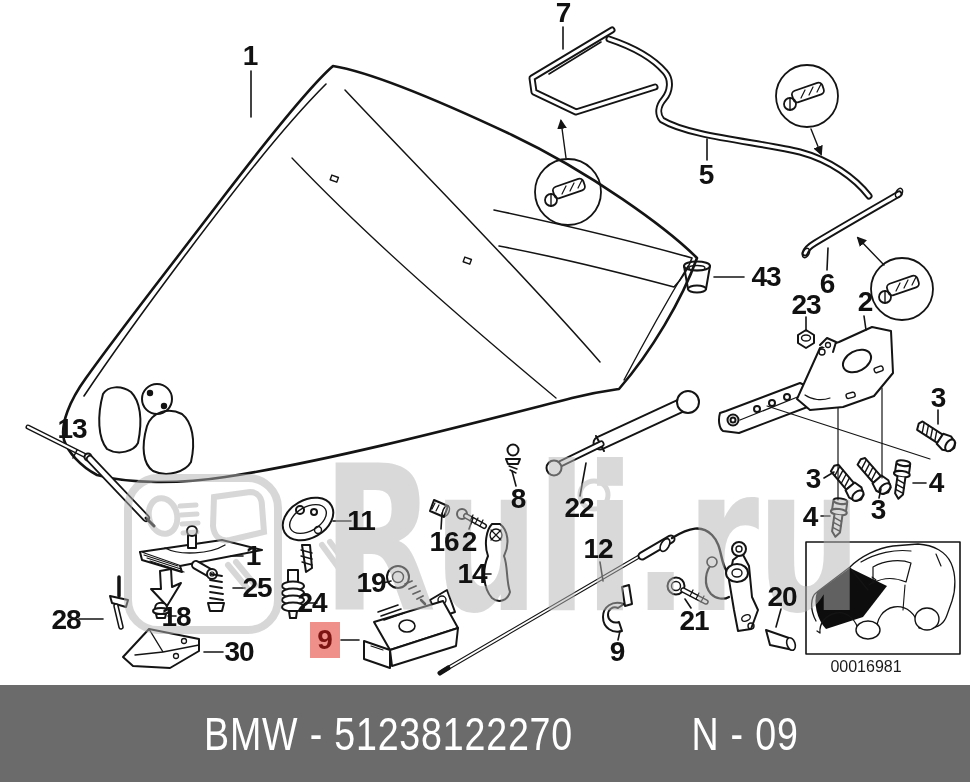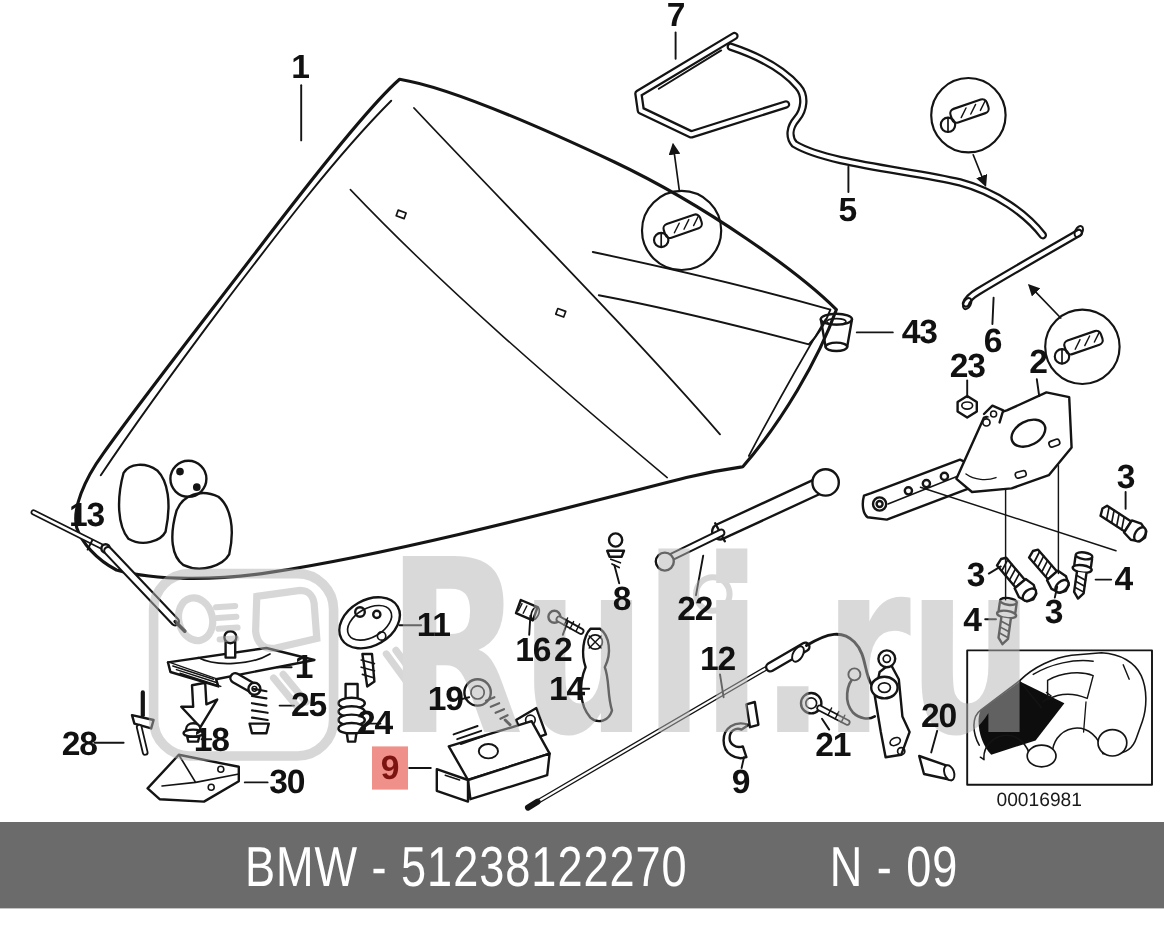--- a/index.html
+++ b/index.html
@@ -8,21 +8,21 @@
   .artsvg{position:absolute;left:0;top:0;}
   .watermark{position:absolute;left:0;top:0;width:970px;height:685px;pointer-events:none;opacity:.5;text-decoration:underline;}
   .wm-text{position:absolute;left:322px;top:440px;font-weight:700;font-size:212px;line-height:1;
            color:#b5b5b5;transform:scale(.70,.95);transform-origin:0 0;letter-spacing:-4px;
            font-family:"DejaVu Sans",sans-serif;white-space:nowrap;}
   .lbl{position:absolute;transform:translate(-50%,-50%);font-weight:700;font-size:28px;color:#111;
        letter-spacing:-1px;line-height:1;white-space:nowrap;}
   .badge{position:absolute;left:310px;top:622px;width:30px;height:36px;display:flex;align-items:center;
          justify-content:center;background:var(--hl-bg,#f0908a);color:var(--hl-text,#7c1412);
          font-weight:700;font-size:28px;line-height:1;}
-  .footer{position:absolute;left:0;top:685px;width:970px;height:72px;background:var(--footer-bg,#6b6b6b);
+  .footer{position:absolute;left:0;top:685px;width:970px;height:97px;background:var(--footer-bg,#6b6b6b);
           display:flex;align-items:center;justify-content:center;gap:58px;text-align:right;}
   .footer span{color:var(--footer-fg,#fff);font-size:47px;font-weight:400;letter-spacing:1px;
                transform:scaleX(.8);white-space:nowrap;}
 </style>
 </head>
 <body>
 
 <div class="page">
 
   <svg class="artsvg" width="970" height="685" viewBox="0 0 970 685">

